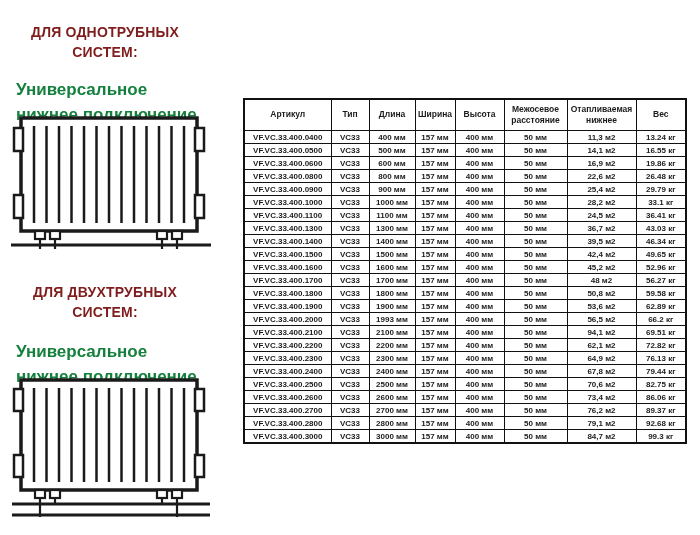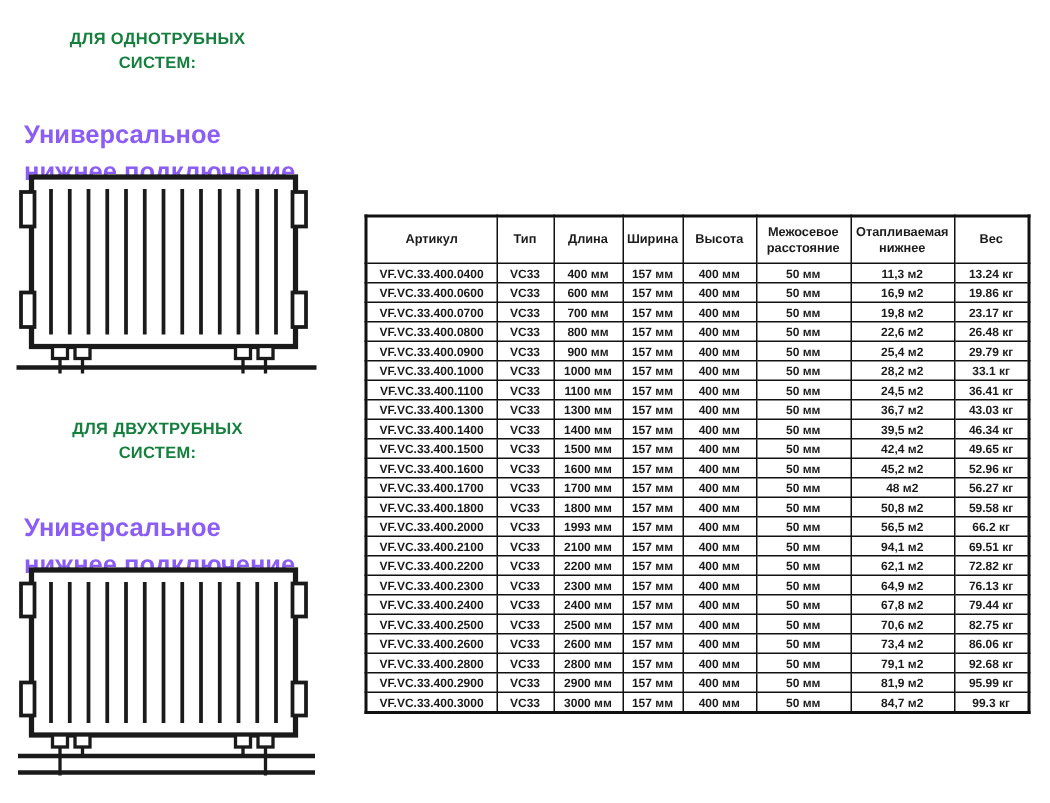--- a/index.html
+++ b/index.html
@@ -13,51 +13,50 @@
     overflow: hidden;
   }
   
   .left-panel { position: absolute; left: 0; top: 0; width: 240px; height: 535px; }
   .section-title {
     position: absolute;
     left: 8px;
     width: 194px;
     text-align: center;
     font-weight: bold;
-    font-size: 11px;
+    font-size: 14px;
     line-height: 1.45;
     letter-spacing: 0.2px;
-    color: #15803d;
+    color: #7f1d1d;
   }
   .section-title.first { top: 10px; }
   .section-title.second { top: 270px; }
   .section-subtitle {
     position: absolute;
     left: 16px;
     width: 210px;
     text-align: left;
     font-weight: bold;
     font-size: 17px;
     line-height: 1.45;
-    color: #8b5cf6;
+    color: #15803d;
   }
   .section-subtitle.first { top: 61px; }
   .section-subtitle.second { top: 323px; }
   .diagram { position: absolute; left: 8px; }
   .diagram.first { top: 111px; }
   .diagram.second { top: 375px; }
   
   .table-wrap { position: absolute; left: 243px; top: 98px; }
   table.spec-table {
     border-collapse: collapse;
     table-layout: fixed;
     width: 442px;
     background: #ffffff;
     border: 2px solid #111111;
-    margin-top: 45px;
   }
   table.spec-table th, table.spec-table td {
     border: 1.5px solid #111111;
     text-align: center;
     vertical-align: middle;
     padding: 0;
     font-weight: bold;
     color: #1b1b1b;
     overflow: hidden;
     white-space: normal;
@@ -201,40 +200,40 @@
             <td>VF.VC.33.400.0400</td>
             <td>VC33</td>
             <td>400 мм</td>
             <td>157 мм</td>
             <td>400 мм</td>
             <td>50 мм</td>
             <td>11,3 м2</td>
             <td>13.24 кг</td>
           </tr>
           <tr>
+            <td>VF.VC.33.400.0500</td>
+            <td>VC33</td>
+            <td>500 мм</td>
+            <td>157 мм</td>
+            <td>400 мм</td>
+            <td>50 мм</td>
+            <td>14,1 м2</td>
+            <td>16.55 кг</td>
+          </tr>
+          <tr>
             <td>VF.VC.33.400.0600</td>
             <td>VC33</td>
             <td>600 мм</td>
             <td>157 мм</td>
             <td>400 мм</td>
             <td>50 мм</td>
             <td>16,9 м2</td>
             <td>19.86 кг</td>
           </tr>
           <tr>
-            <td>VF.VC.33.400.0700</td>
-            <td>VC33</td>
-            <td>700 мм</td>
-            <td>157 мм</td>
-            <td>400 мм</td>
-            <td>50 мм</td>
-            <td>19,8 м2</td>
-            <td>23.17 кг</td>
-          </tr>
-          <tr>
             <td>VF.VC.33.400.0800</td>
             <td>VC33</td>
             <td>800 мм</td>
             <td>157 мм</td>
             <td>400 мм</td>
             <td>50 мм</td>
             <td>22,6 м2</td>
             <td>26.48 кг</td>
           </tr>
           <tr>
@@ -321,20 +320,30 @@
             <td>VF.VC.33.400.1800</td>
             <td>VC33</td>
             <td>1800 мм</td>
             <td>157 мм</td>
             <td>400 мм</td>
             <td>50 мм</td>
             <td>50,8 м2</td>
             <td>59.58 кг</td>
           </tr>
           <tr>
+            <td>VF.VC.33.400.1900</td>
+            <td>VC33</td>
+            <td>1900 мм</td>
+            <td>157 мм</td>
+            <td>400 мм</td>
+            <td>50 мм</td>
+            <td>53,6 м2</td>
+            <td>62.89 кг</td>
+          </tr>
+          <tr>
             <td>VF.VC.33.400.2000</td>
             <td>VC33</td>
             <td>1993 мм</td>
             <td>157 мм</td>
             <td>400 мм</td>
             <td>50 мм</td>
             <td>56,5 м2</td>
             <td>66.2 кг</td>
           </tr>
           <tr>
@@ -391,38 +400,38 @@
             <td>VF.VC.33.400.2600</td>
             <td>VC33</td>
             <td>2600 мм</td>
             <td>157 мм</td>
             <td>400 мм</td>
             <td>50 мм</td>
             <td>73,4 м2</td>
             <td>86.06 кг</td>
           </tr>
           <tr>
+            <td>VF.VC.33.400.2700</td>
+            <td>VC33</td>
+            <td>2700 мм</td>
+            <td>157 мм</td>
+            <td>400 мм</td>
+            <td>50 мм</td>
+            <td>76,2 м2</td>
+            <td>89.37 кг</td>
+          </tr>
+          <tr>
             <td>VF.VC.33.400.2800</td>
             <td>VC33</td>
             <td>2800 мм</td>
             <td>157 мм</td>
             <td>400 мм</td>
             <td>50 мм</td>
             <td>79,1 м2</td>
             <td>92.68 кг</td>
-          </tr>
-          <tr>
-            <td>VF.VC.33.400.2900</td>
-            <td>VC33</td>
-            <td>2900 мм</td>
-            <td>157 мм</td>
-            <td>400 мм</td>
-            <td>50 мм</td>
-            <td>81,9 м2</td>
-            <td>95.99 кг</td>
           </tr>
           <tr>
             <td>VF.VC.33.400.3000</td>
             <td>VC33</td>
             <td>3000 мм</td>
             <td>157 мм</td>
             <td>400 мм</td>
             <td>50 мм</td>
             <td>84,7 м2</td>
             <td>99.3 кг</td>

